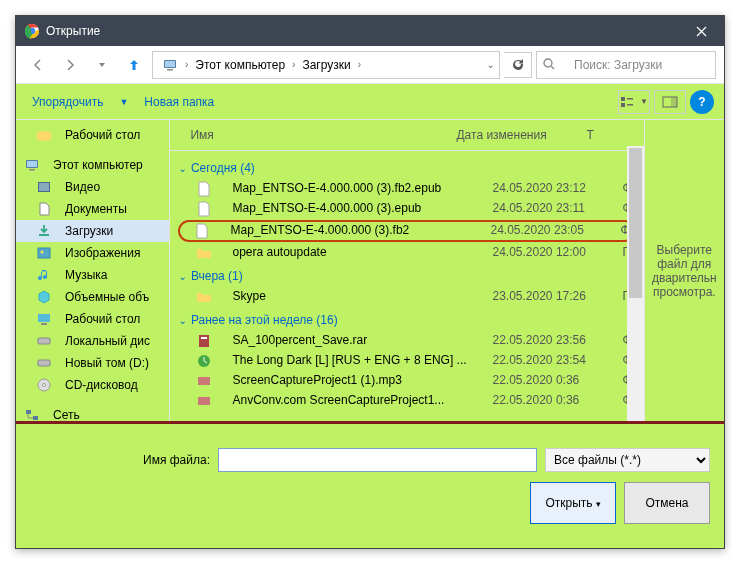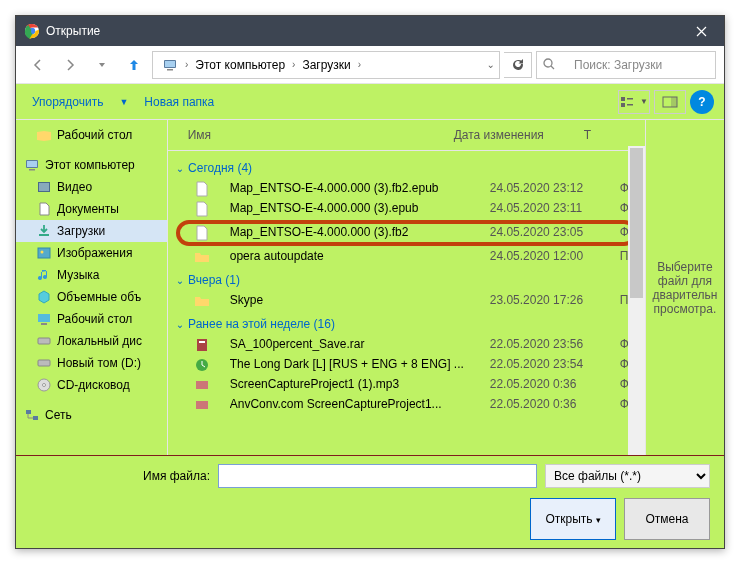--- a/index.html
+++ b/index.html
@@ -17,40 +17,40 @@
 .crumb .chv{color:#666;font-size:10px}
 .refresh{width:28px;height:26px;border:1px solid #ccc;display:flex;align-items:center;justify-content:center;color:#555;border-left:none}
 .search{width:180px;height:28px;border:1px solid #ccc;display:flex;align-items:center;padding:0 6px;color:#888;gap:18px}
 .toolbar{height:36px;display:flex;align-items:center;padding:0 10px;gap:4px;border-bottom:1px solid #e5e5e5}
 .tbtn{color:#0066cc;padding:4px 6px;display:flex;align-items:center;gap:16px}
 .toolbar .spacer{flex:1}
 .viewbtn{width:32px;height:24px;border:1px solid #ccc;display:flex;align-items:center;justify-content:center;color:#555}
 .helpbtn{width:24px;height:24px;border-radius:50%;background:#0088e0;color:#fff;display:flex;align-items:center;justify-content:center;font-weight:bold}
 .body{flex:1;display:flex;overflow:hidden}
 .tree{width:165px;border-right:1px solid #e5e5e5;overflow-y:auto;padding:4px 0}
-.tree .node{display:flex;align-items:center;padding:3px 4px 3px 20px;gap:5px;white-space:nowrap;overflow:hidden}
+.tree .node{display:flex;align-items:center;padding:3px 4px 3px 20px;gap:13px;white-space:nowrap;overflow:hidden}
 .tree .node.top{padding-left:8px;font-weight:normal}
 .tree .node.sel{background:#d5e5f5}
 .tree .ticon{width:16px;height:16px;flex-shrink:0}
 .list{flex:1;display:flex;flex-direction:column;position:relative}
 .list .hdr{display:flex;border-bottom:1px solid #e5e5e5;padding:4px 0}
 .list .hdr .col{color:#555;padding:4px 6px}
 .list .rows{flex:1;overflow-y:auto;padding:4px 8px}
 .grp{color:#0066cc;padding:6px 0 4px 0;display:flex;align-items:center;gap:4px}
 .grp .chv{font-size:10px}
 .row{display:flex;padding:2px 0 2px 18px;gap:20px}
 .row .ficon{width:16px;height:16px;flex-shrink:0}
 .row .fname{width:240px;white-space:nowrap;overflow:hidden;text-overflow:ellipsis}
 .row .fdate{width:110px;color:#555}
 .row .ftype{color:#555}
-.row.hl{border:4px solid #c2410c;border-radius:14px;padding:1px 4px 1px 14px;margin:1px 0}
+.row.hl{border:2px solid #c2410c;border-radius:14px;padding:1px 4px 1px 14px;margin:1px 0}
 .preview{width:85px;border-left:1px solid #e5e5e5;display:flex;align-items:center;justify-content:center;text-align:center;color:#555;font-size:11px;padding:6px}
 .scroll{position:absolute;right:0;top:26px;bottom:0;width:17px;background:#f0f0f0}
 .scroll .thumb{position:absolute;left:2px;right:2px;top:2px;height:150px;background:#c8c8c8}
-.footer{padding:8px 14px;border-top:1px solid #7f1d1d}
+.footer{padding:24px 14px;border-top:3px solid #7f1d1d}
 .frow{display:flex;align-items:center;gap:8px;margin-bottom:10px}
 .frow .lbl{width:180px;text-align:right}
 .frow input{flex:1;height:24px;border:1px solid #7a9fd6;padding:0 4px}
 .frow select{width:165px;height:24px;border:1px solid #ccc;padding:0 4px;background:#f5f5f5}
 .btns{display:flex;justify-content:flex-end;gap:8px}
 .btns button{width:86px;height:42px;border:1px solid #999;background:#e8e8e8}
 .btns button.primary{border:1px solid #0066cc;background:#e8f0fb}
 svg{display:block}
 .sep{height:8px}
 </style>

